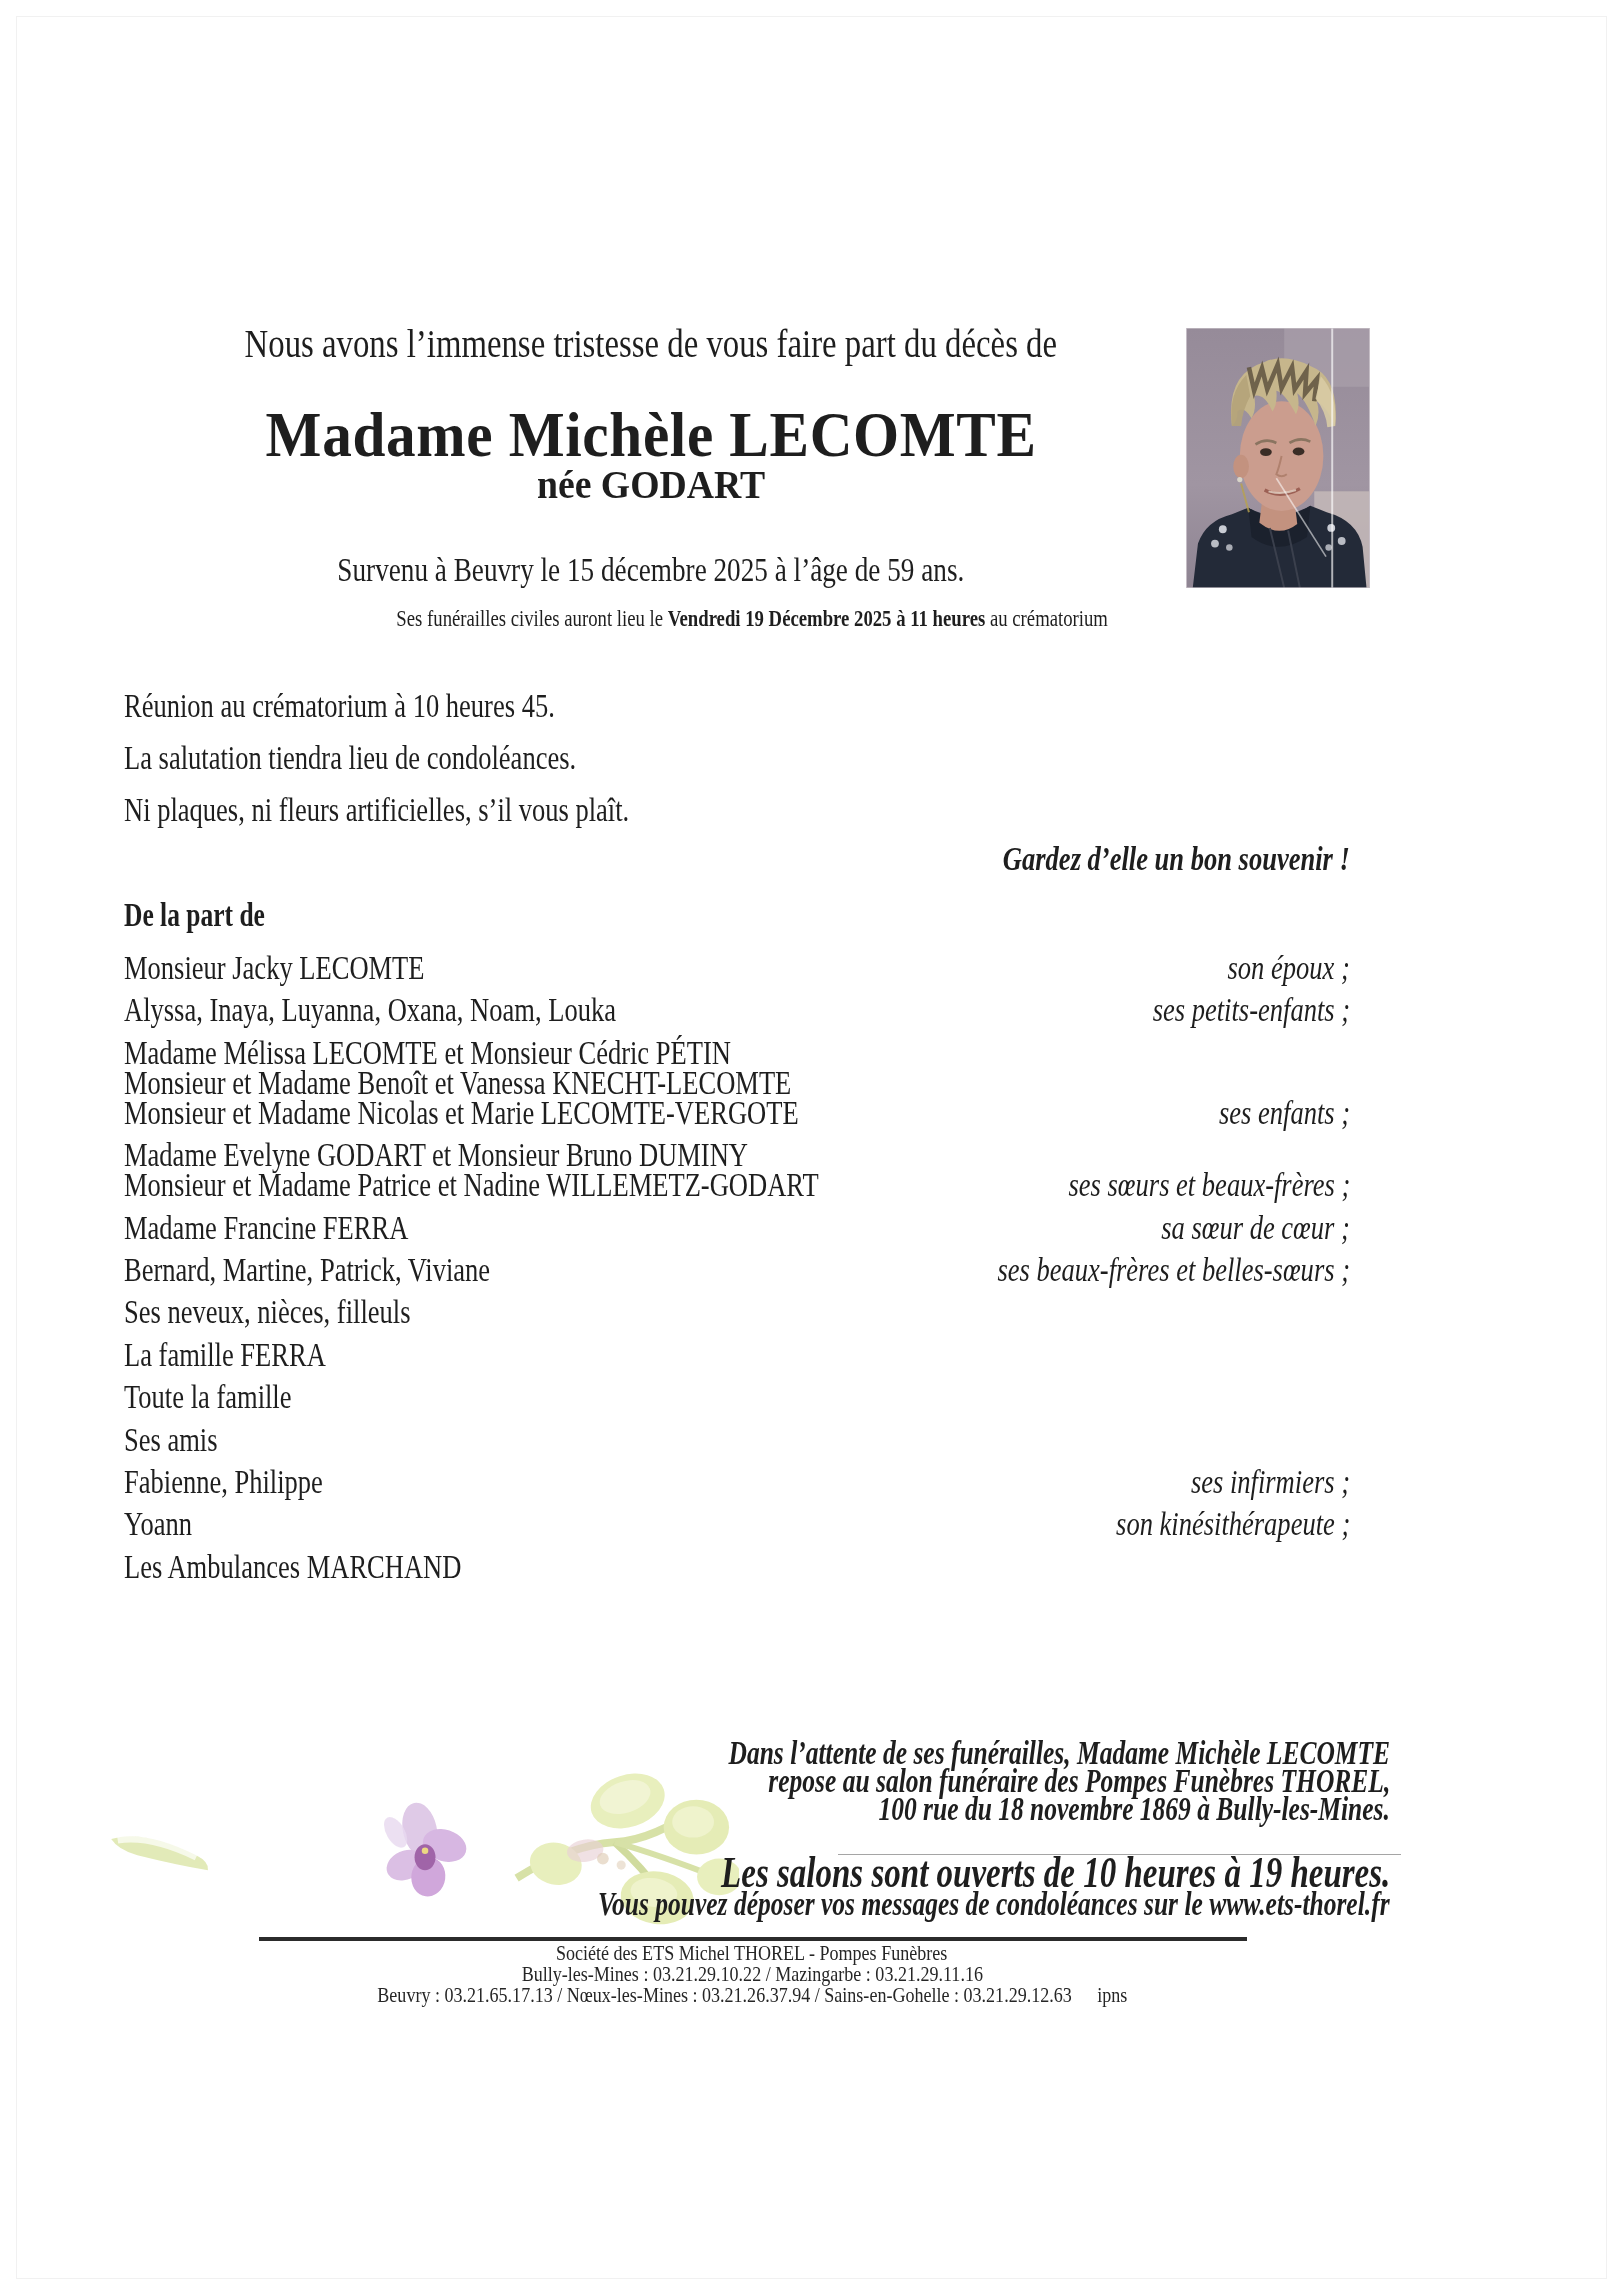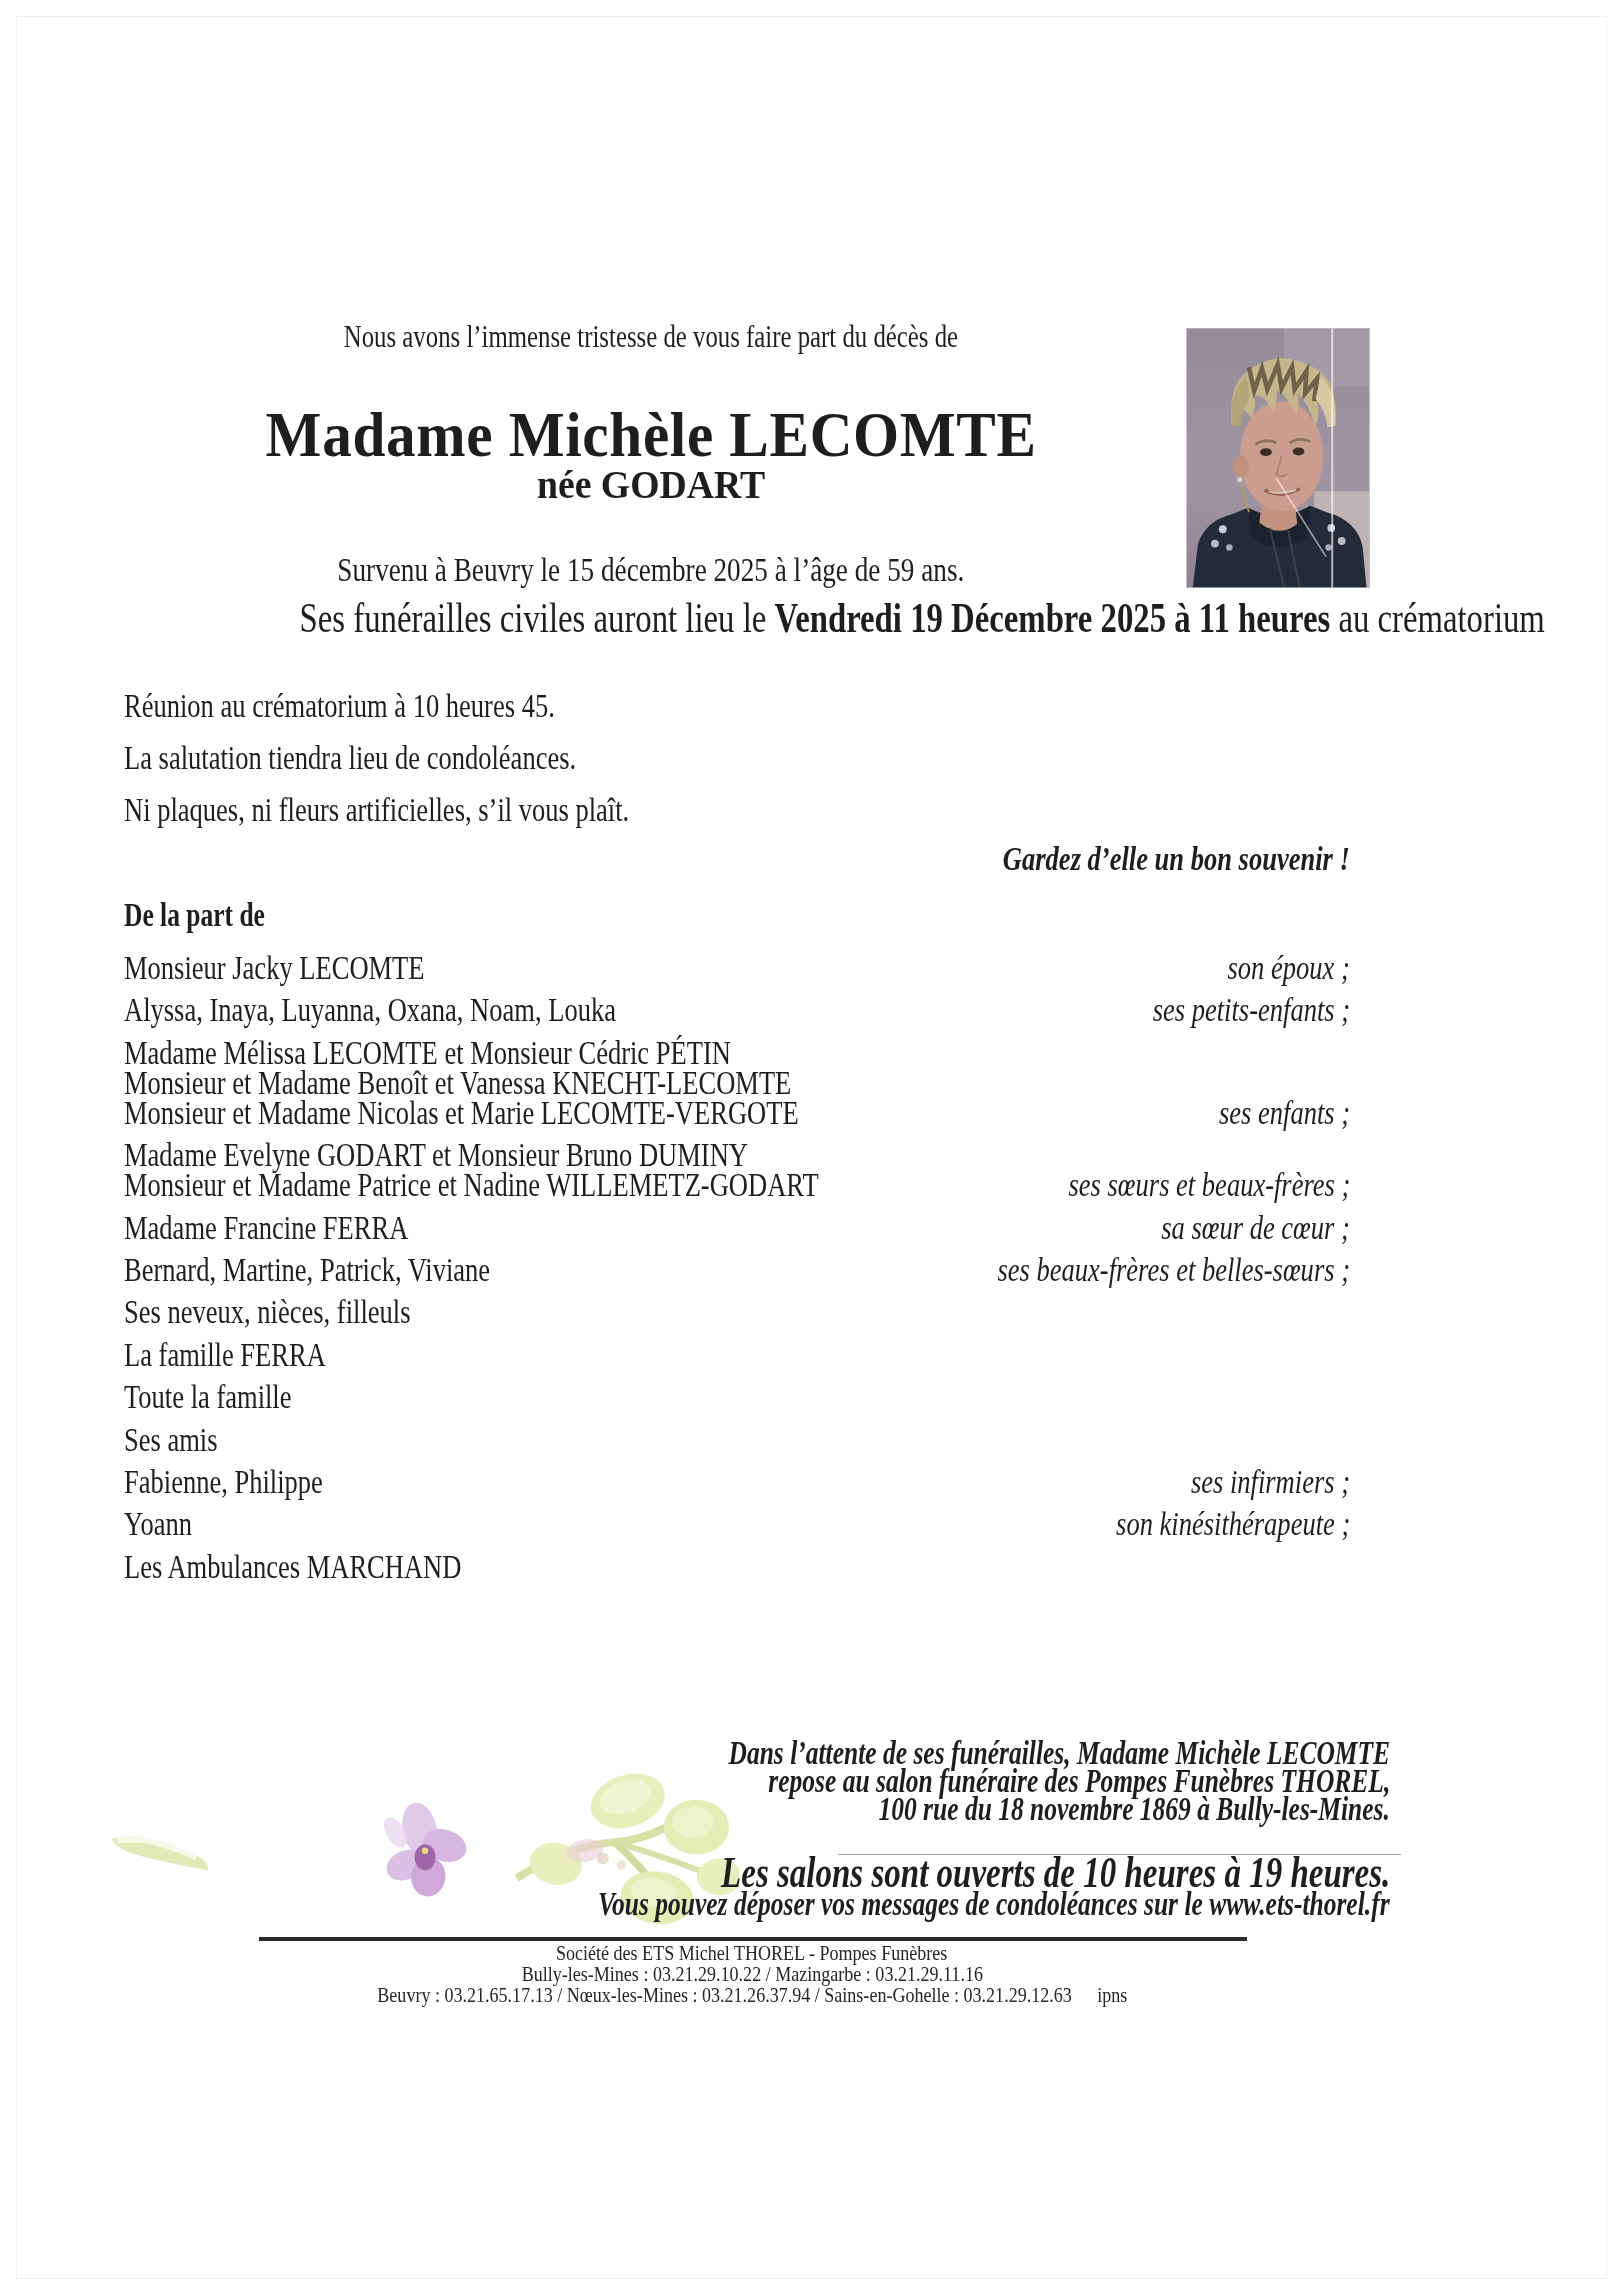--- a/index.html
+++ b/index.html
@@ -16,26 +16,26 @@
   .abs{position:absolute;}
   .nowrap{white-space:nowrap;}
   .c{text-align:center;}
   .r{text-align:right;}
   
   .sx{display:inline-block; transform:scaleX(var(--s,0.78)); white-space:nowrap;}
   .ol{transform-origin:left center;}
   .oc{transform-origin:center center;}
   .orr{transform-origin:right center;}
 
-  .intro{left:124px; top:319px; width:1054px; font-size:31px;}
+  .intro{left:124px; top:319px; width:1054px; font-size:41px;}
   .title{left:124px; top:399px; width:1054px; font-size:63px; font-weight:bold; letter-spacing:0.7px;}
   .maiden{left:124px; top:460px; width:1054px; font-size:41px; font-weight:bold;}
   .survenu{left:124px; top:551px; width:1054px; font-size:34px;}
 
-  .funeral{left:124px; top:604px; width:1256px; font-size:42px; line-height:29px;}
+  .funeral{left:124px; top:604px; width:1256px; font-size:24px; line-height:29px;}
   .bodyline{font-size:34px; line-height:30px;}
   .reunion{left:124px; top:691px;}
   .salutation{left:124px; top:743px;}
   .noflowers{left:124px; top:795px;}
 
   .keepsake{left:124px; top:840px; width:1226px; font-size:34px; font-weight:bold; font-style:italic;}
   .fromhead{left:124px; top:896px; font-size:34px; font-weight:bold;}
 
   .fam{left:124px; top:953px; width:1226px; font-size:34px;}
   .group{position:relative;}

